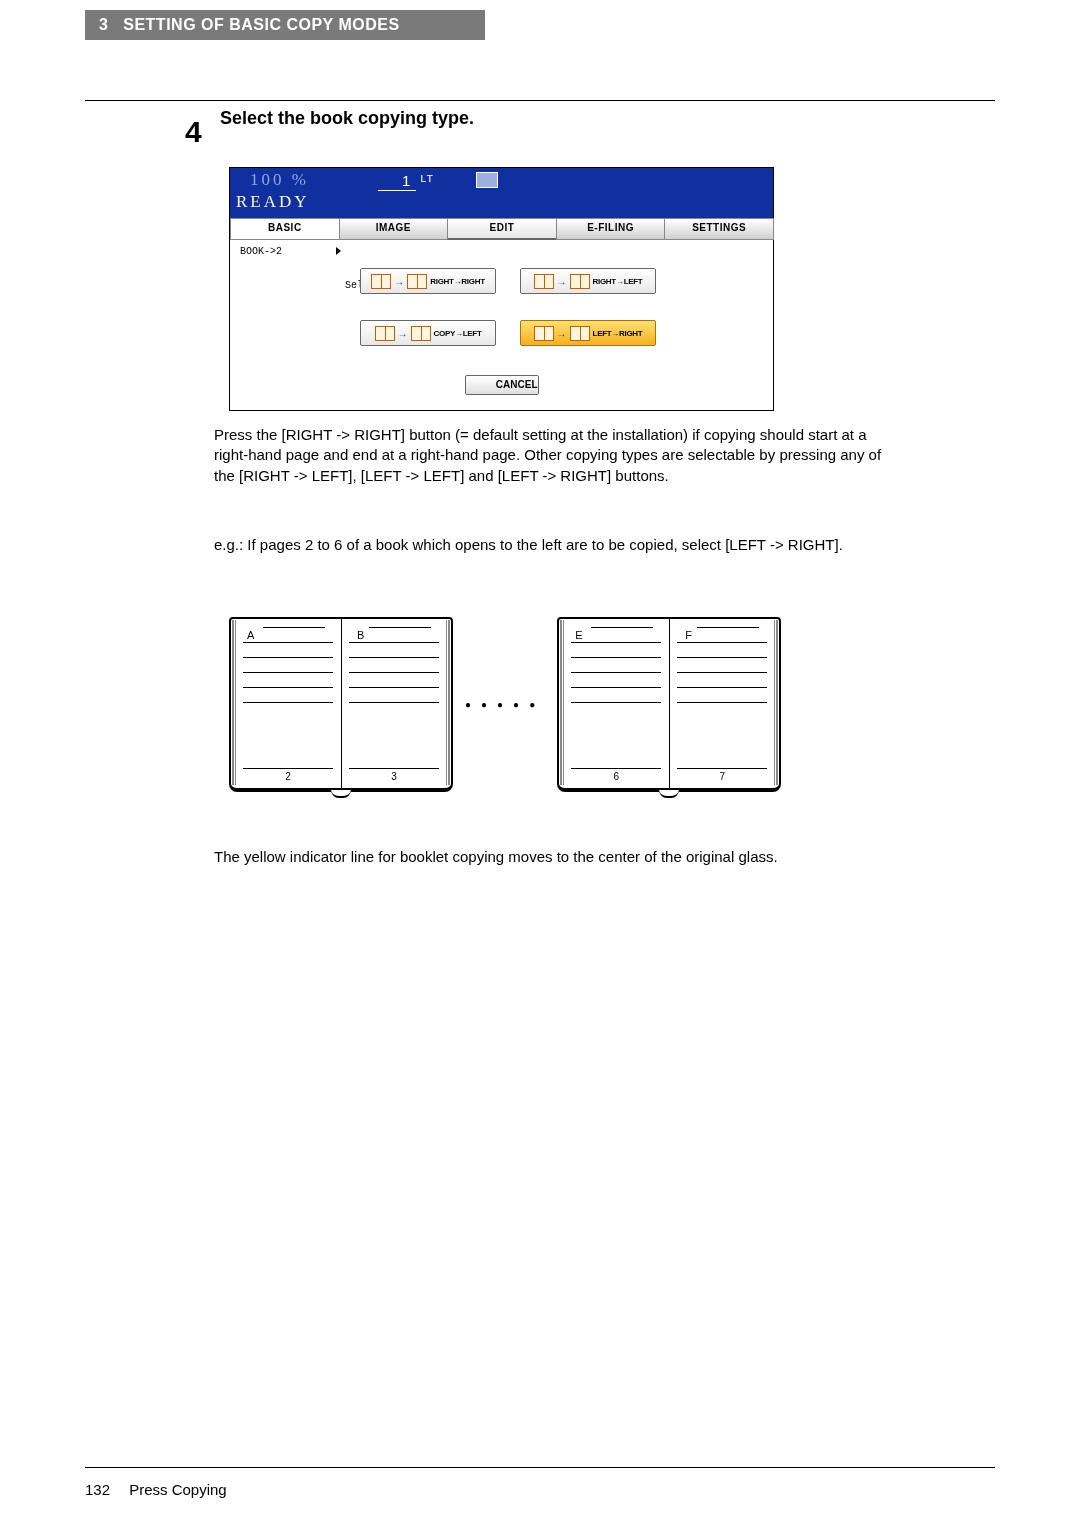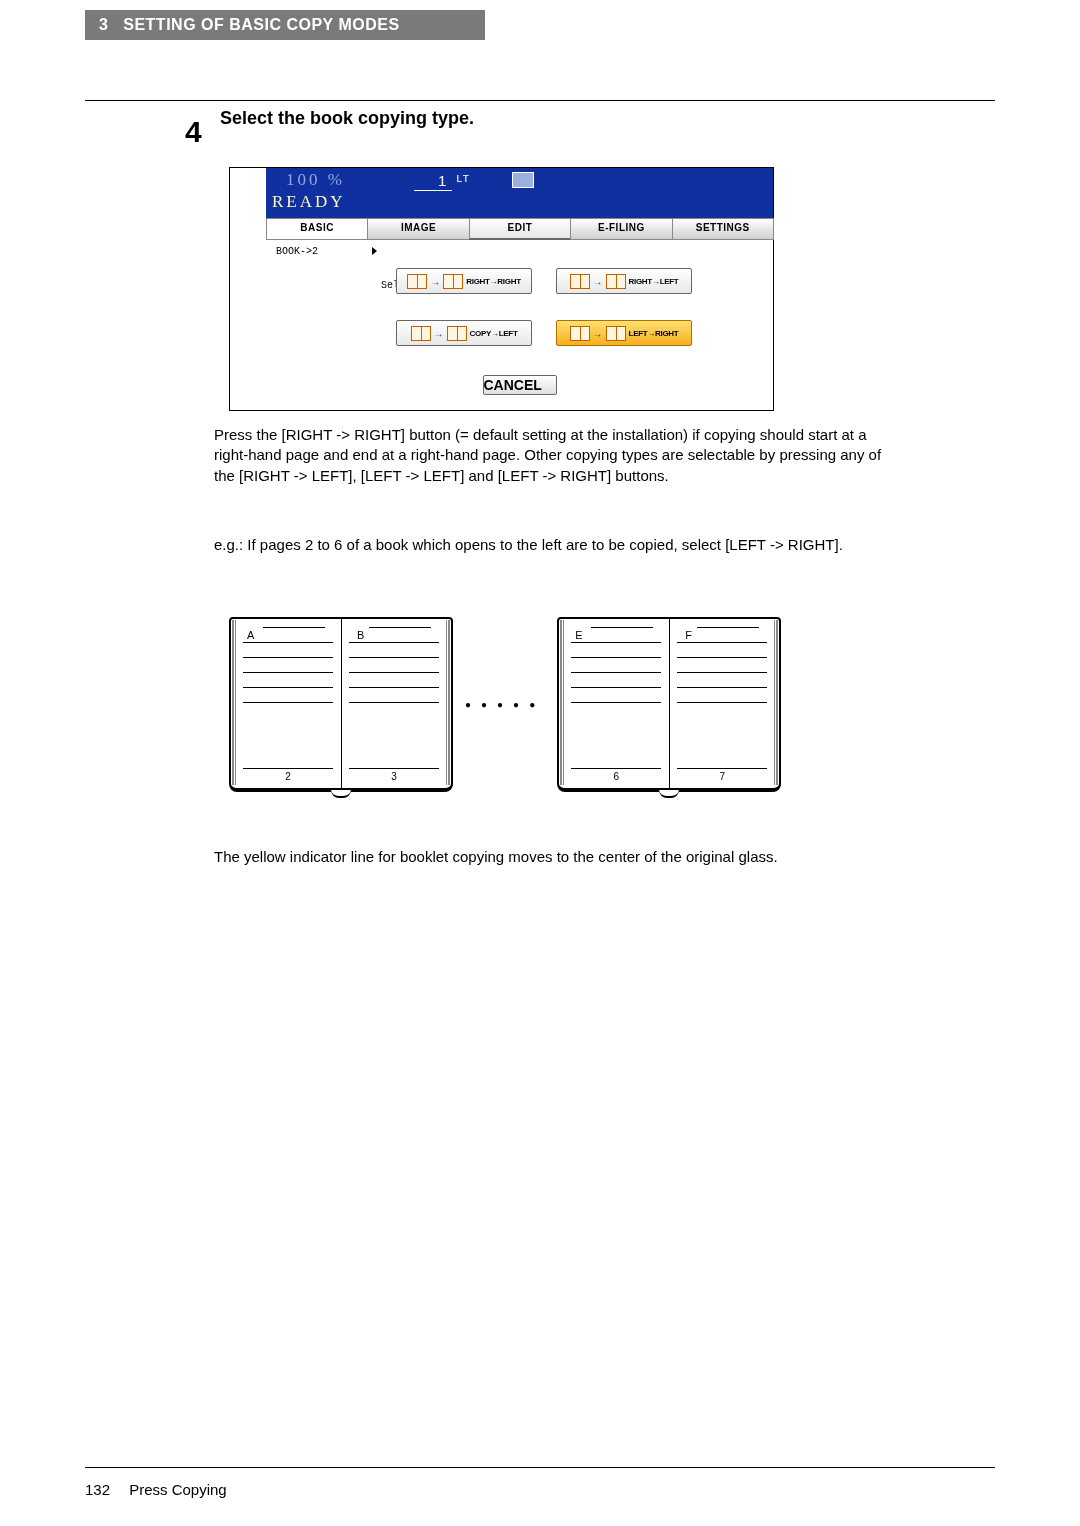--- a/index.html
+++ b/index.html
@@ -47,21 +47,20 @@
     font-weight: bold;
   }
   
   .screen {
     position: absolute;
     top: 167px;
     left: 229px;
     width: 545px;
     border: 1px solid #000;
     background: #fff;
-    padding-left: 36px;
   }
   .screen-top {
     background: #1030a0;
     color: #b8c8f0;
     height: 50px;
     position: relative;
   }
   .screen-zoom {
     position: absolute;
     left: 20px;
@@ -103,21 +102,20 @@
     top: 4px;
     width: 22px;
     height: 16px;
     background: #9cb0e0;
     border: 1px solid #fff;
   }
   .tabs {
     display: flex;
     height: 22px;
     background: #0f172a;
-    justify-content: flex-end;
   }
   .tab {
     flex: 1;
     border: 1px solid #888;
     background: linear-gradient(#fff,#d0d0d0);
     font-size: 10px;
     font-weight: bold;
     text-align: center;
     line-height: 18px;
     letter-spacing: 0.5px;
@@ -198,23 +196,23 @@
   .btn-lr { top: 80px; left: 290px; }
   .cancel-btn {
     position: absolute;
     top: 135px;
     left: 50%;
     transform: translateX(-50%);
     width: 74px;
     height: 20px;
     border: 1px solid #666;
     background: linear-gradient(#fff,#e0e0e0);
-    font-size: 14px;
-    font-weight: bold;
-    text-align: left;
+    font-size: 10px;
+    font-weight: bold;
+    text-align: right;
     line-height: 18px;
     border-radius: 2px;
   }
   
   .para {
     position: absolute;
     left: 214px;
     width: 680px;
     font-size: 15px;
     line-height: 1.35;

